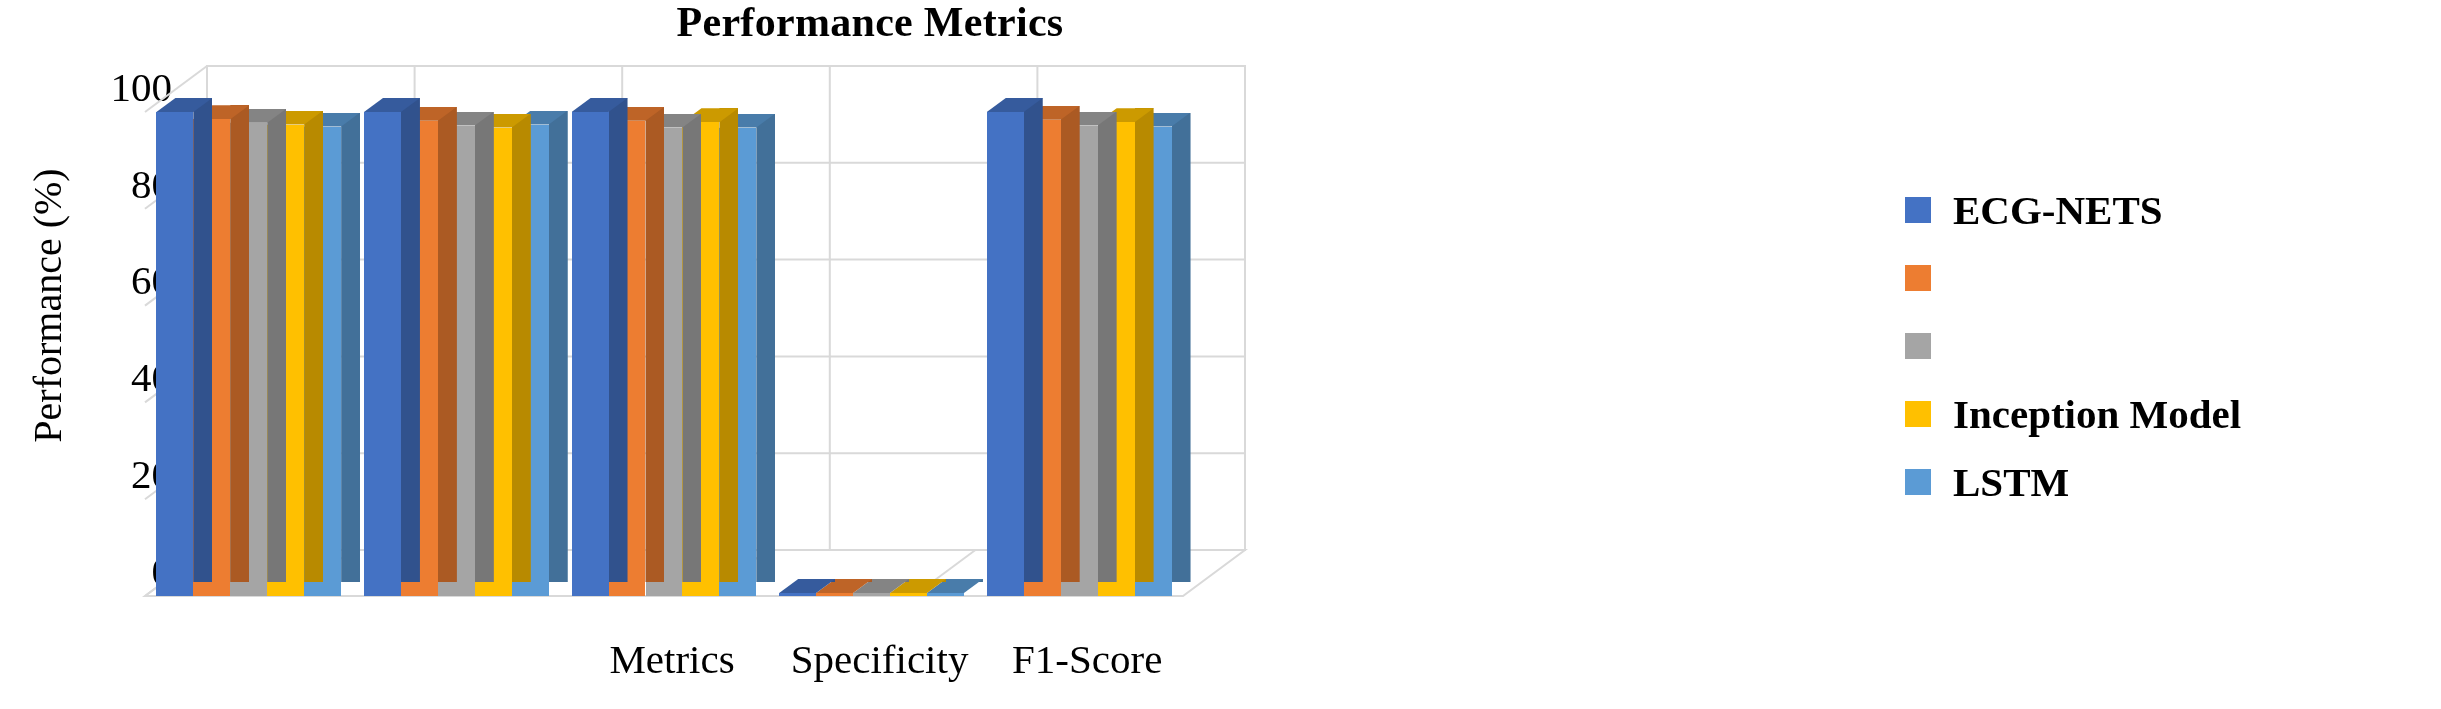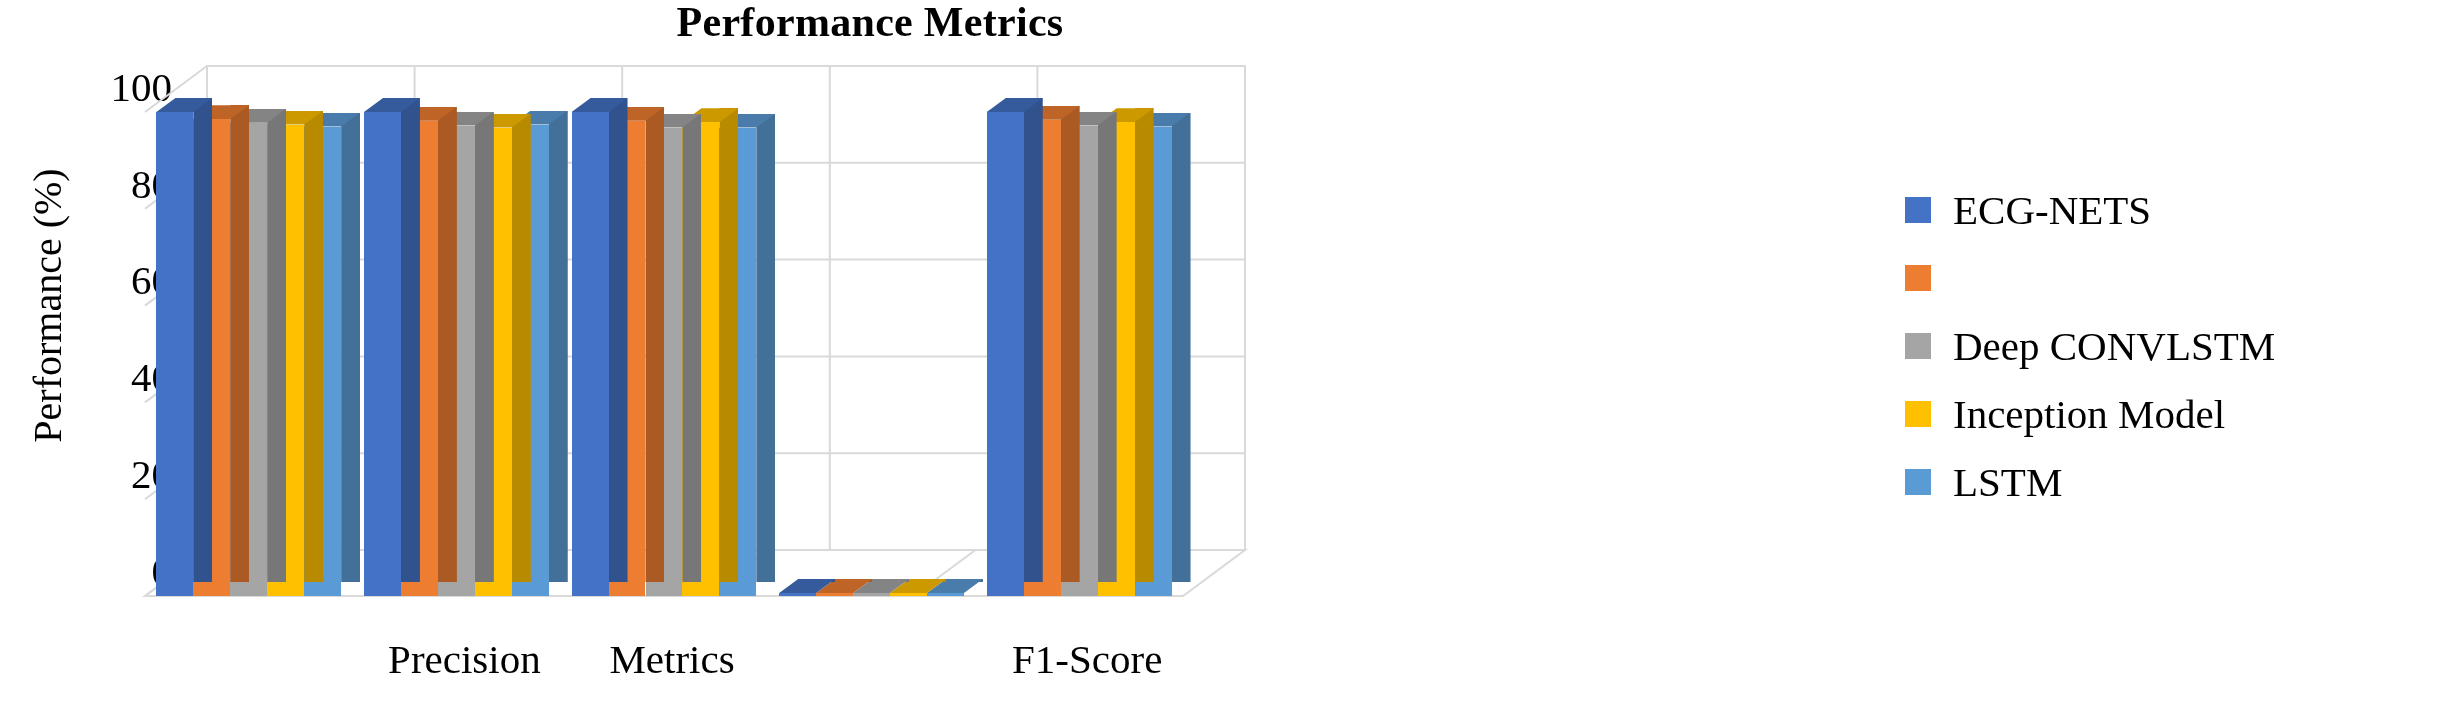--- a/index.html
+++ b/index.html
@@ -41,21 +41,21 @@
 
   
   .xlabels{position:absolute;left:0;top:636px;width:1400px;height:60px;}
   .xlabel{position:absolute;text-align:center;font-size:41px;line-height:46px;
           white-space:nowrap;transform:translateX(-50%);}
 
   
   .legend{position:absolute;left:1905px;top:176px;width:540px;}
   .legend-item{display:flex;align-items:center;height:68px;}
   .legend-swatch{width:26px;height:26px;flex:0 0 26px;margin-right:22px;}
-  .legend-label{font-size:41px;line-height:44px;white-space:nowrap;}
+  .legend-label{font-size:41px;line-height:44px;white-space:nowrap;font-weight:bold;}
 </style>
 </head>
 <body>
 
 <div id="root">
 
   <div class="chart-title">Performance Metrics</div>
 
   <div class="ytitle">Performance (%)</div>
 
@@ -242,36 +242,35 @@
           <div class="bar" style="left: 11.418px; width: 36.9528px; height: 484px; bottom: 24px; z-index: 105;">
             <div class="face" style="background: rgb(68, 114, 196);"></div>
             <div class="side" style="left: 36.9528px; width: 19px; height: 484px; background: rgb(49, 82, 141); clip-path: polygon(0px 0px, 100% -14px, 100% 100%, 0px 100%); transform: translateY(-14px);"></div>
             <div class="top" style="top: -14px; height: 14px; width: 55.9528px; background: rgb(54, 91, 157); clip-path: polygon(0px 100%, 19px 0px, 100% 0px, 36.9528px 100%);"></div>
           </div>
         </div>
       </div>
   </div>
 
   <div class="xlabels" id="xlabels">
-      <div class="xlabel" style="left: 464.4px;">Precision</div>
       <div class="xlabel" style="left: 672px;">Metrics</div>
+      <div class="xlabel" style="left: 879.6px;">Specificity</div>
       <div class="xlabel" style="left: 1087.2px;">F1-Score</div>
     </div>
 
   <div class="legend" id="legend">
       <div class="legend-item">
         <span class="legend-swatch" style="background: rgb(68, 114, 196);"></span>
         <span class="legend-label">ECG-NETS</span>
       </div>
       <div class="legend-item">
         <span class="legend-swatch" style="background: rgb(237, 125, 49);"></span>
       </div>
       <div class="legend-item">
         <span class="legend-swatch" style="background: rgb(165, 165, 165);"></span>
-        <span class="legend-label">Deep CONVLSTM</span>
       </div>
       <div class="legend-item">
         <span class="legend-swatch" style="background: rgb(255, 192, 0);"></span>
         <span class="legend-label">Inception Model</span>
       </div>
       <div class="legend-item">
         <span class="legend-swatch" style="background: rgb(91, 155, 213);"></span>
         <span class="legend-label">LSTM</span>
       </div>
     </div>

